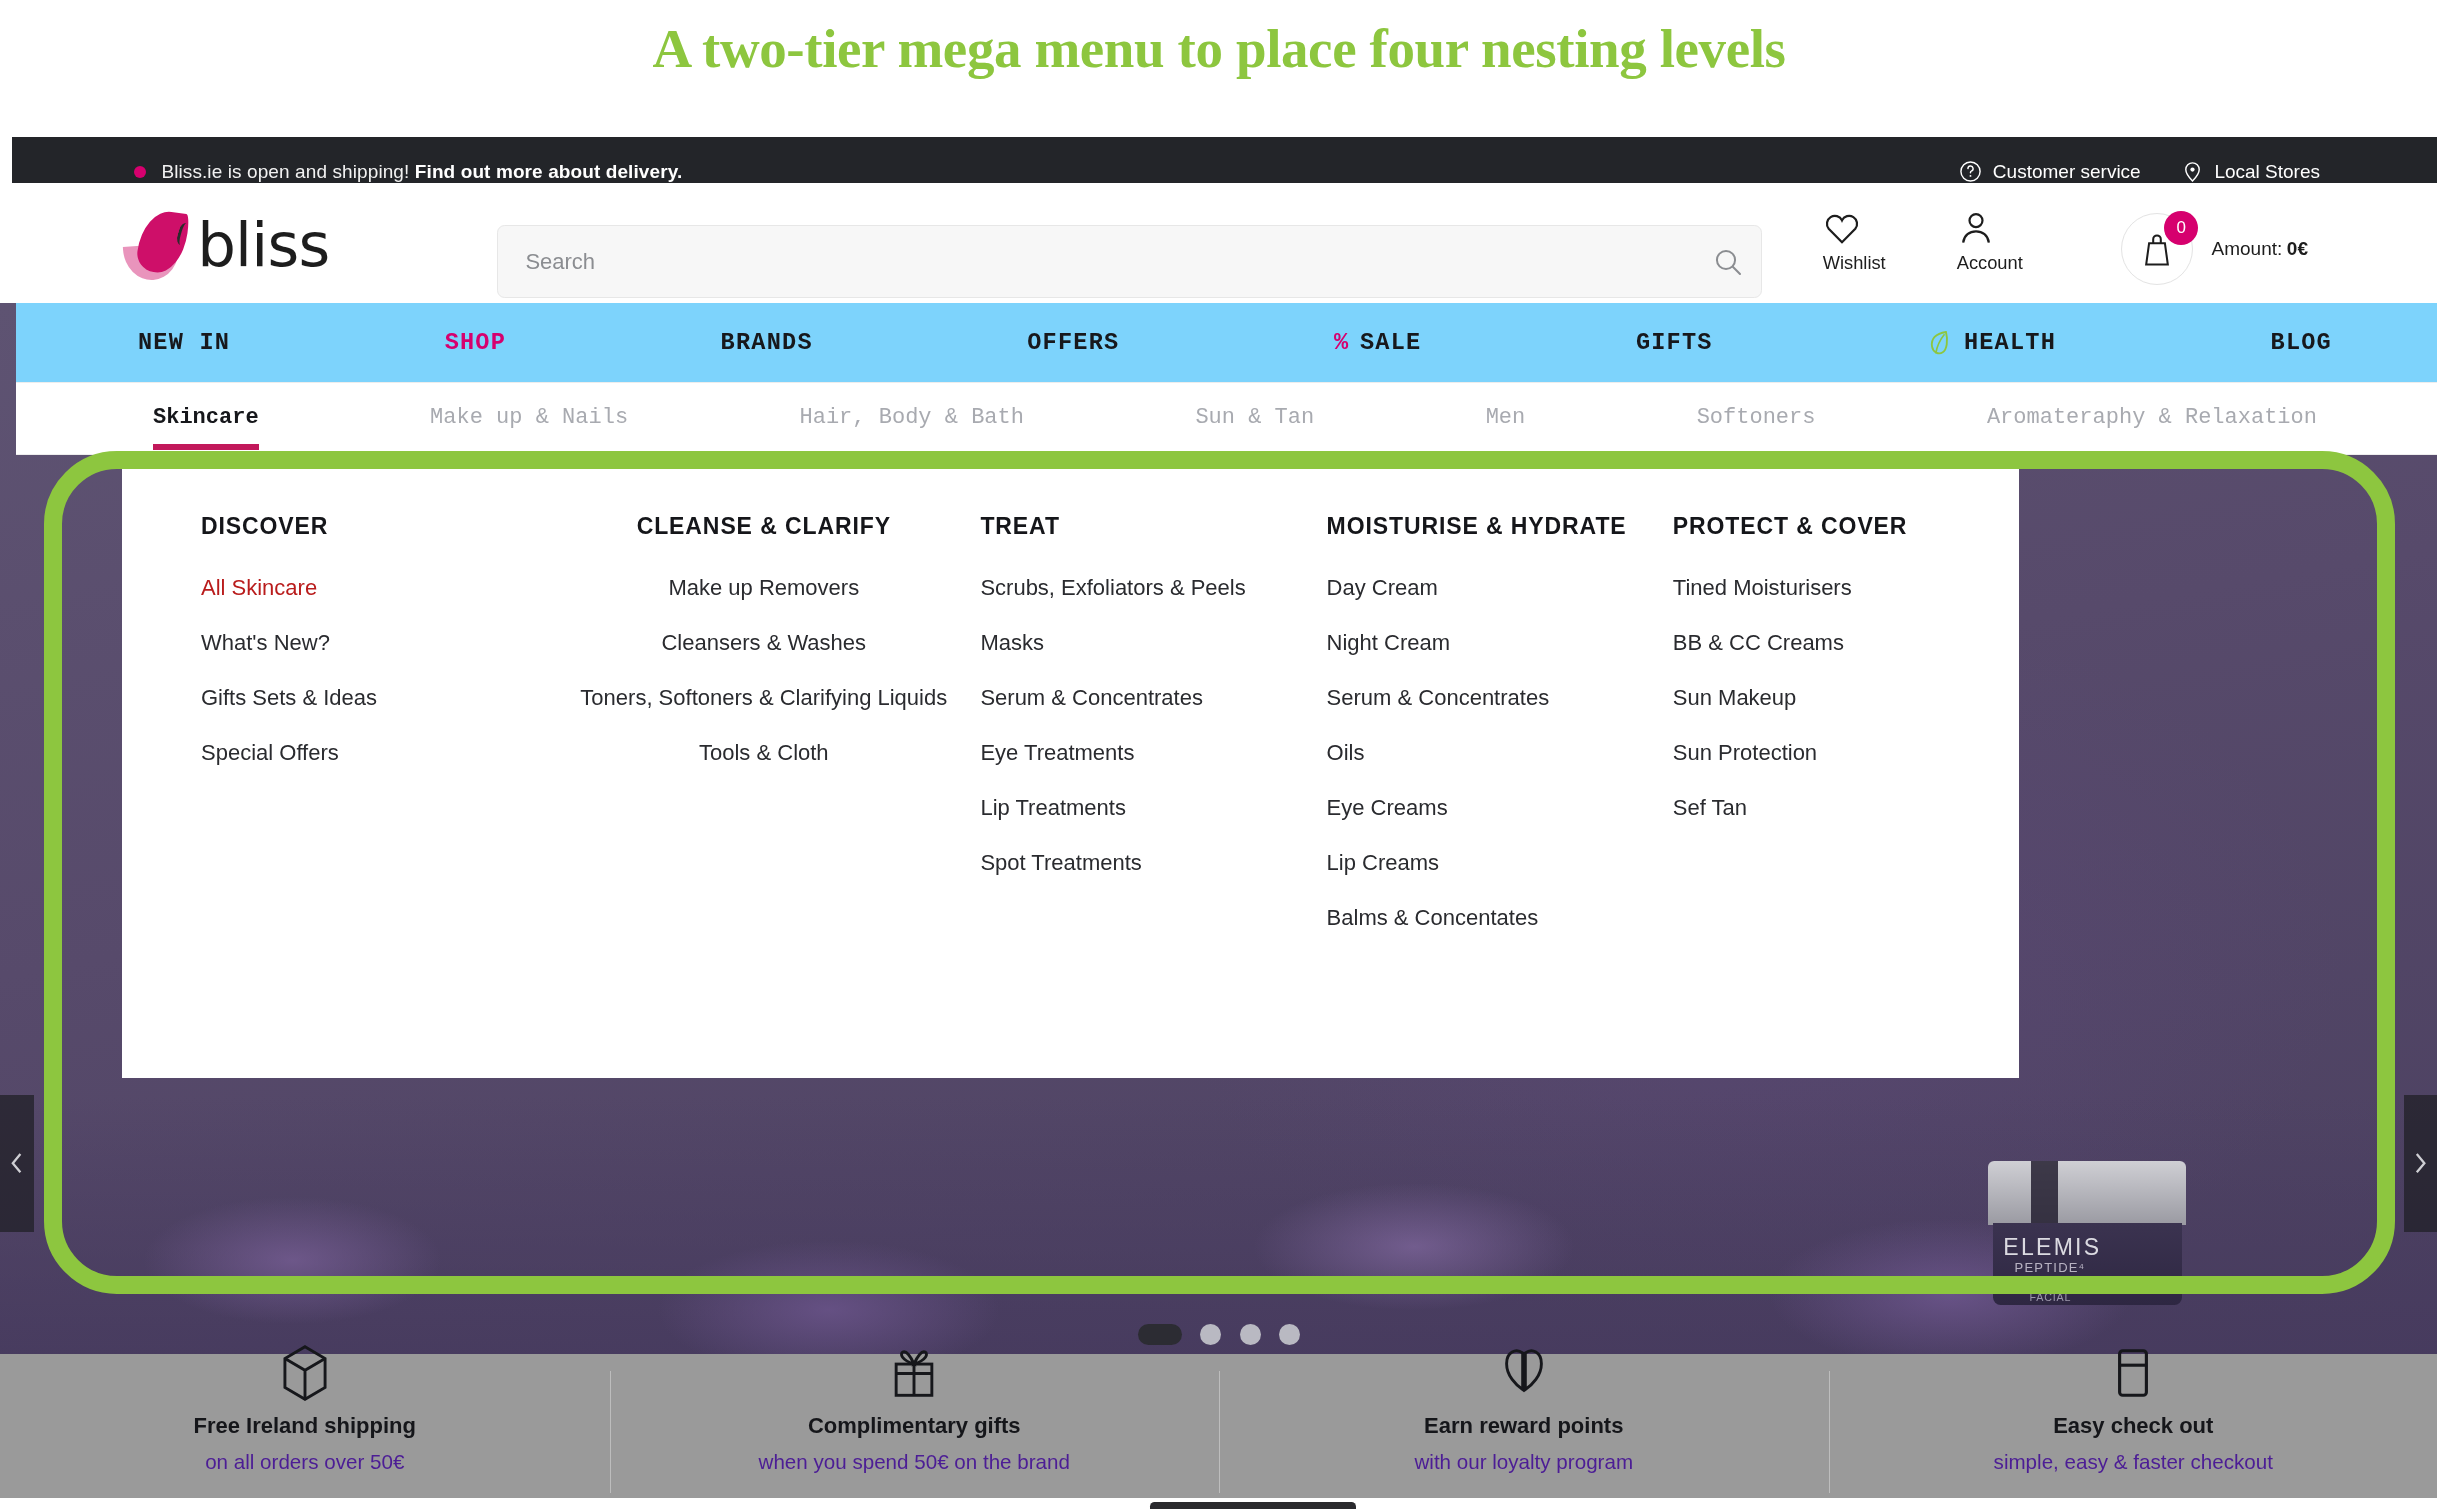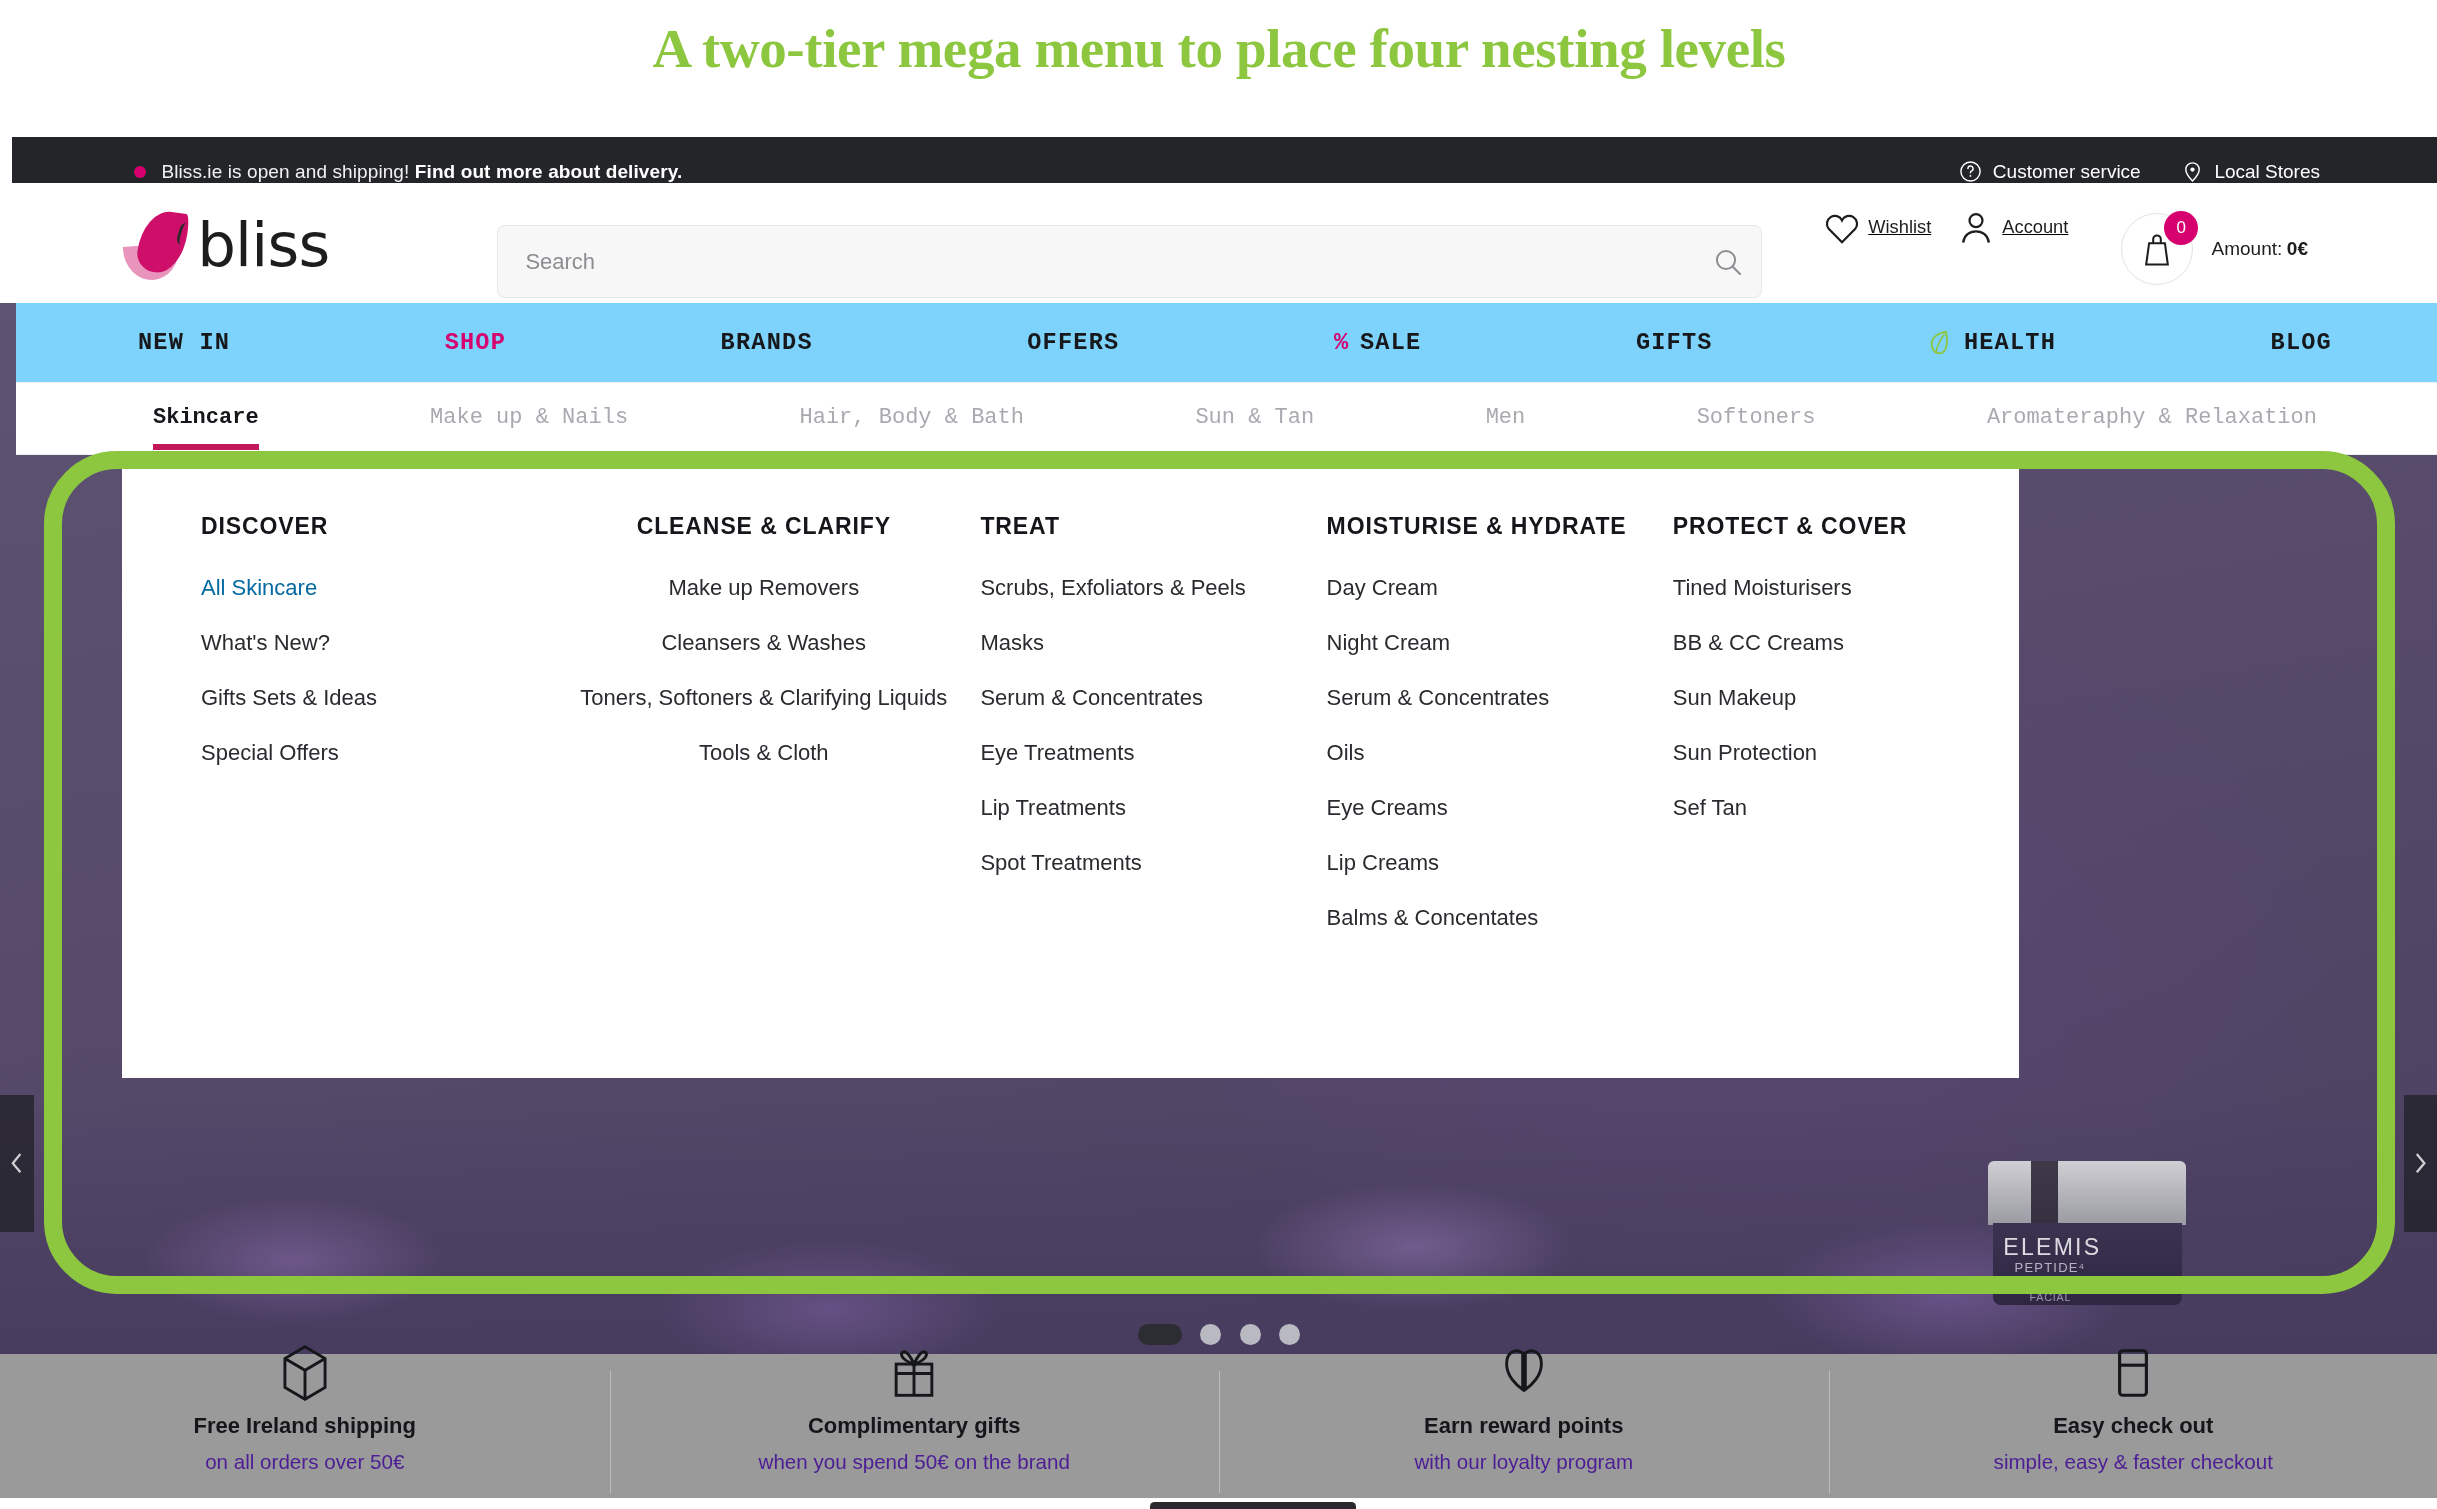--- a/index.html
+++ b/index.html
@@ -76,21 +76,21 @@
   }
   .search-input {
     flex:1; border:0; background:transparent; outline:none;
     font-size:22px; color:#86888c; padding-left:27.4px;
     font-family:"Liberation Sans", sans-serif;
   }
   .search-input::placeholder { color:#8b8d91; }
   .search-btn { width:66px; height:73px; display:flex; align-items:center; justify-content:center; background:transparent; border:0; cursor:pointer; }
 
   .head-actions { position:absolute; right:130px; top:10.7px; display:flex; align-items:flex-start; gap:0; }
-  .act { width:134px; display:flex; align-items:center; gap:7.6px; cursor:pointer;text-decoration:underline; }
+  .act { width:134px; display:flex; flex-direction:column; align-items:flex-start; gap:7.6px; cursor:pointer; }
   .act-label { font-size:18.3px; color:#1d1d1d; }
   .cart-wrap { display:flex; align-items:center; gap:18.3px; margin-left:30.5px; margin-top:3px; }
   .cart-circle {
     position:relative; width:72px; height:72px; border-radius:50%;
     border:0.8px solid #e3e3e3; display:flex; align-items:center; justify-content:center;
   }
   .cart-badge {
     position:absolute; right:-6.1px; top:-3px; width:34px; height:34px; border-radius:50%;
     background:#D6006E; color:#fff; font-size:17px; display:flex; align-items:center; justify-content:center;
   }
@@ -187,21 +187,21 @@
   
   .mega {
     position:absolute; left:122px; top:318px; width:1897px; height:623px;
     background:#ffffff;
   }
   .mega-cols { display:flex; padding:58px 0 0 79px; gap:0; }
   .mega-col { width:390px; }
   .mega-col.wide { width:488px;text-align:center; }
   .col-title { font-size:23px; font-weight:700; letter-spacing:0.9px; color:#15161a; margin-bottom:35px; }
   .col-link { font-size:22px; color:#2a2b2f; margin-bottom:29px; cursor:pointer; }
-  .col-link.pink { color:#0369a1; }
+  .col-link.pink { color:#b91c1c; }
 
   
   .highlight {
     position:absolute; left:44px; top:314px; width:2351px; height:843px;
     border:18.3px solid #8DC63F; border-radius:73px;
     pointer-events:none;
   }
 
   
   .bottom-chrome {

